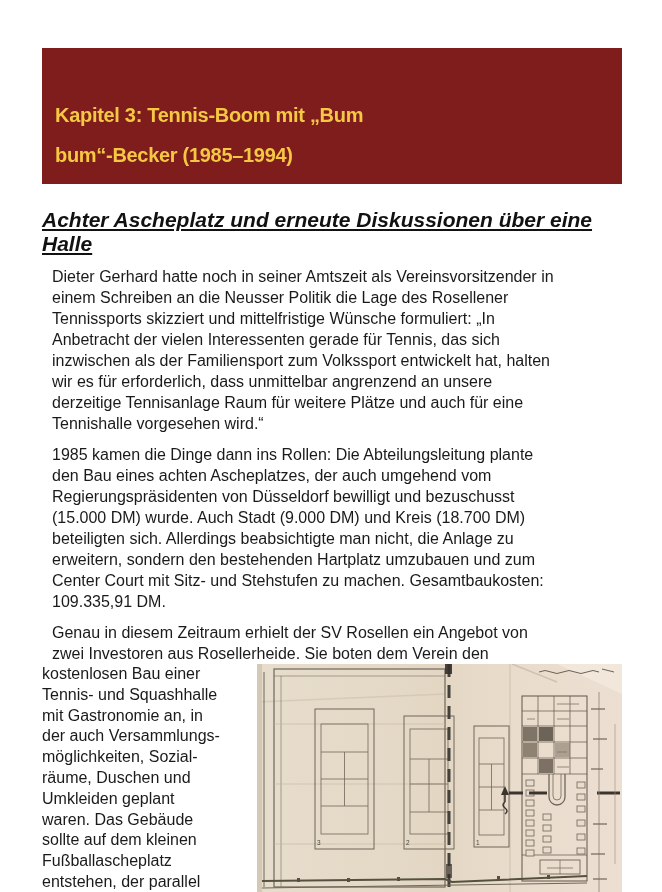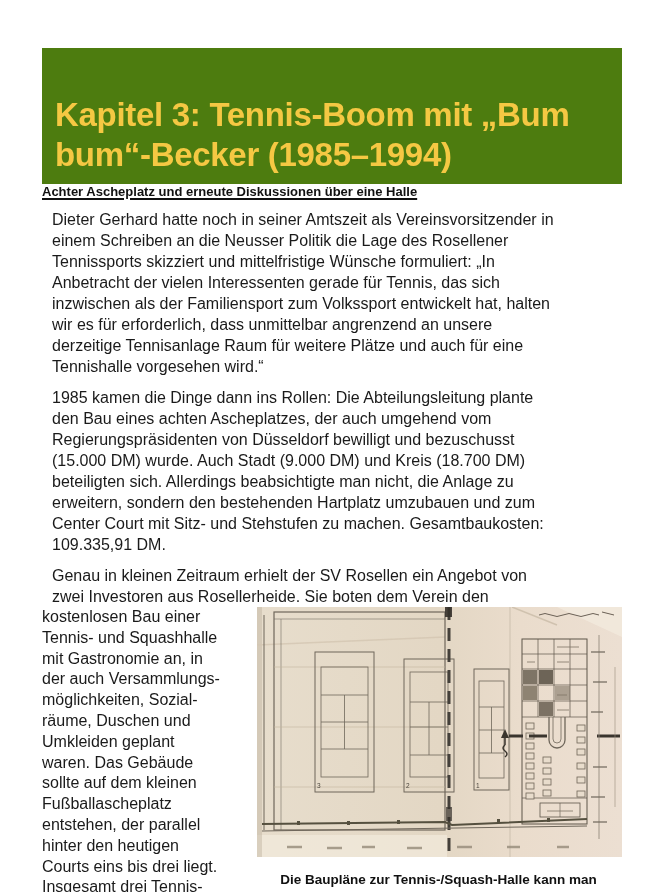--- a/index.html
+++ b/index.html
@@ -2,27 +2,27 @@
 <html lang="de"><head>
 <meta charset="utf-8">
 <style>
   html,body{margin:0;padding:0;background:#ffffff;}
   .page{
     position:relative;width:662px;height:892px;background:#ffffff;
     overflow:hidden;font-family:"Liberation Sans",sans-serif;color:#1a1a1a;
   }
   .content{position:absolute;left:42px;top:48px;width:580px;}
   .banner{
-    background:#4d7c0f;color:#f5c843;font-weight:700;
-    font-size:33px;line-height:40px;letter-spacing:-0.3px;
+    background:#7f1d1d;color:#f5c843;font-weight:700;
+    font-size:20px;line-height:40px;letter-spacing:-0.3px;
     padding:7px 13px 9px 13px;white-space:pre-line;
   }
   .section-heading{
-    margin:0 0 0 0;font-size:13px;font-weight:700;color:#111;
-    text-decoration:underline;text-decoration-thickness:2px;text-underline-offset:2px;
+    margin:24px 0 0 0;font-size:21px;font-weight:700;color:#111;
+    text-decoration:underline;text-decoration-thickness:2px;text-underline-offset:2px;font-style:italic;
   }
   .para{margin:10px 0 0 10px;font-size:16px;line-height:21px;white-space:pre-line;}
   .para.intro{margin-bottom:0;}
   .wrap-row{display:flex;align-items:flex-start;}
   .left-col{width:213px;font-size:16px;line-height:20.8px;white-space:pre-line;}
   .figure{width:367px;}
   .photo{display:block;width:365px;height:250px;margin-left:2px;}
   .caption{
     margin-top:13px;font-size:13.5px;font-weight:700;line-height:19px;
     text-align:center;color:#111;white-space:pre-line;
@@ -53,21 +53,21 @@
 
     <p class="para">1985 kamen die Dinge dann ins Rollen: Die Abteilungsleitung plante
 den Bau eines achten Ascheplatzes, der auch umgehend vom
 Regierungspräsidenten von Düsseldorf bewilligt und bezuschusst
 (15.000 DM) wurde. Auch Stadt (9.000 DM) und Kreis (18.700 DM)
 beteiligten sich. Allerdings beabsichtigte man nicht, die Anlage zu
 erweitern, sondern den bestehenden Hartplatz umzubauen und zum
 Center Court mit Sitz- und Stehstufen zu machen. Gesamtbaukosten:
 109.335,91 DM.</p>
 
-    <p class="para intro">Genau in kleinen Zeitraum erhielt der SV Rosellen ein Angebot von
+    <p class="para intro">Genau in diesem Zeitraum erhielt der SV Rosellen ein Angebot von
 zwei Investoren aus Rosellerheide. Sie boten dem Verein den</p>
 
     <div class="wrap-row">
       <div class="left-col">kostenlosen Bau einer
 Tennis- und Squashhalle
 mit Gastronomie an, in
 der auch Versammlungs-
 möglichkeiten, Sozial-
 räume, Duschen und
 Umkleiden geplant

